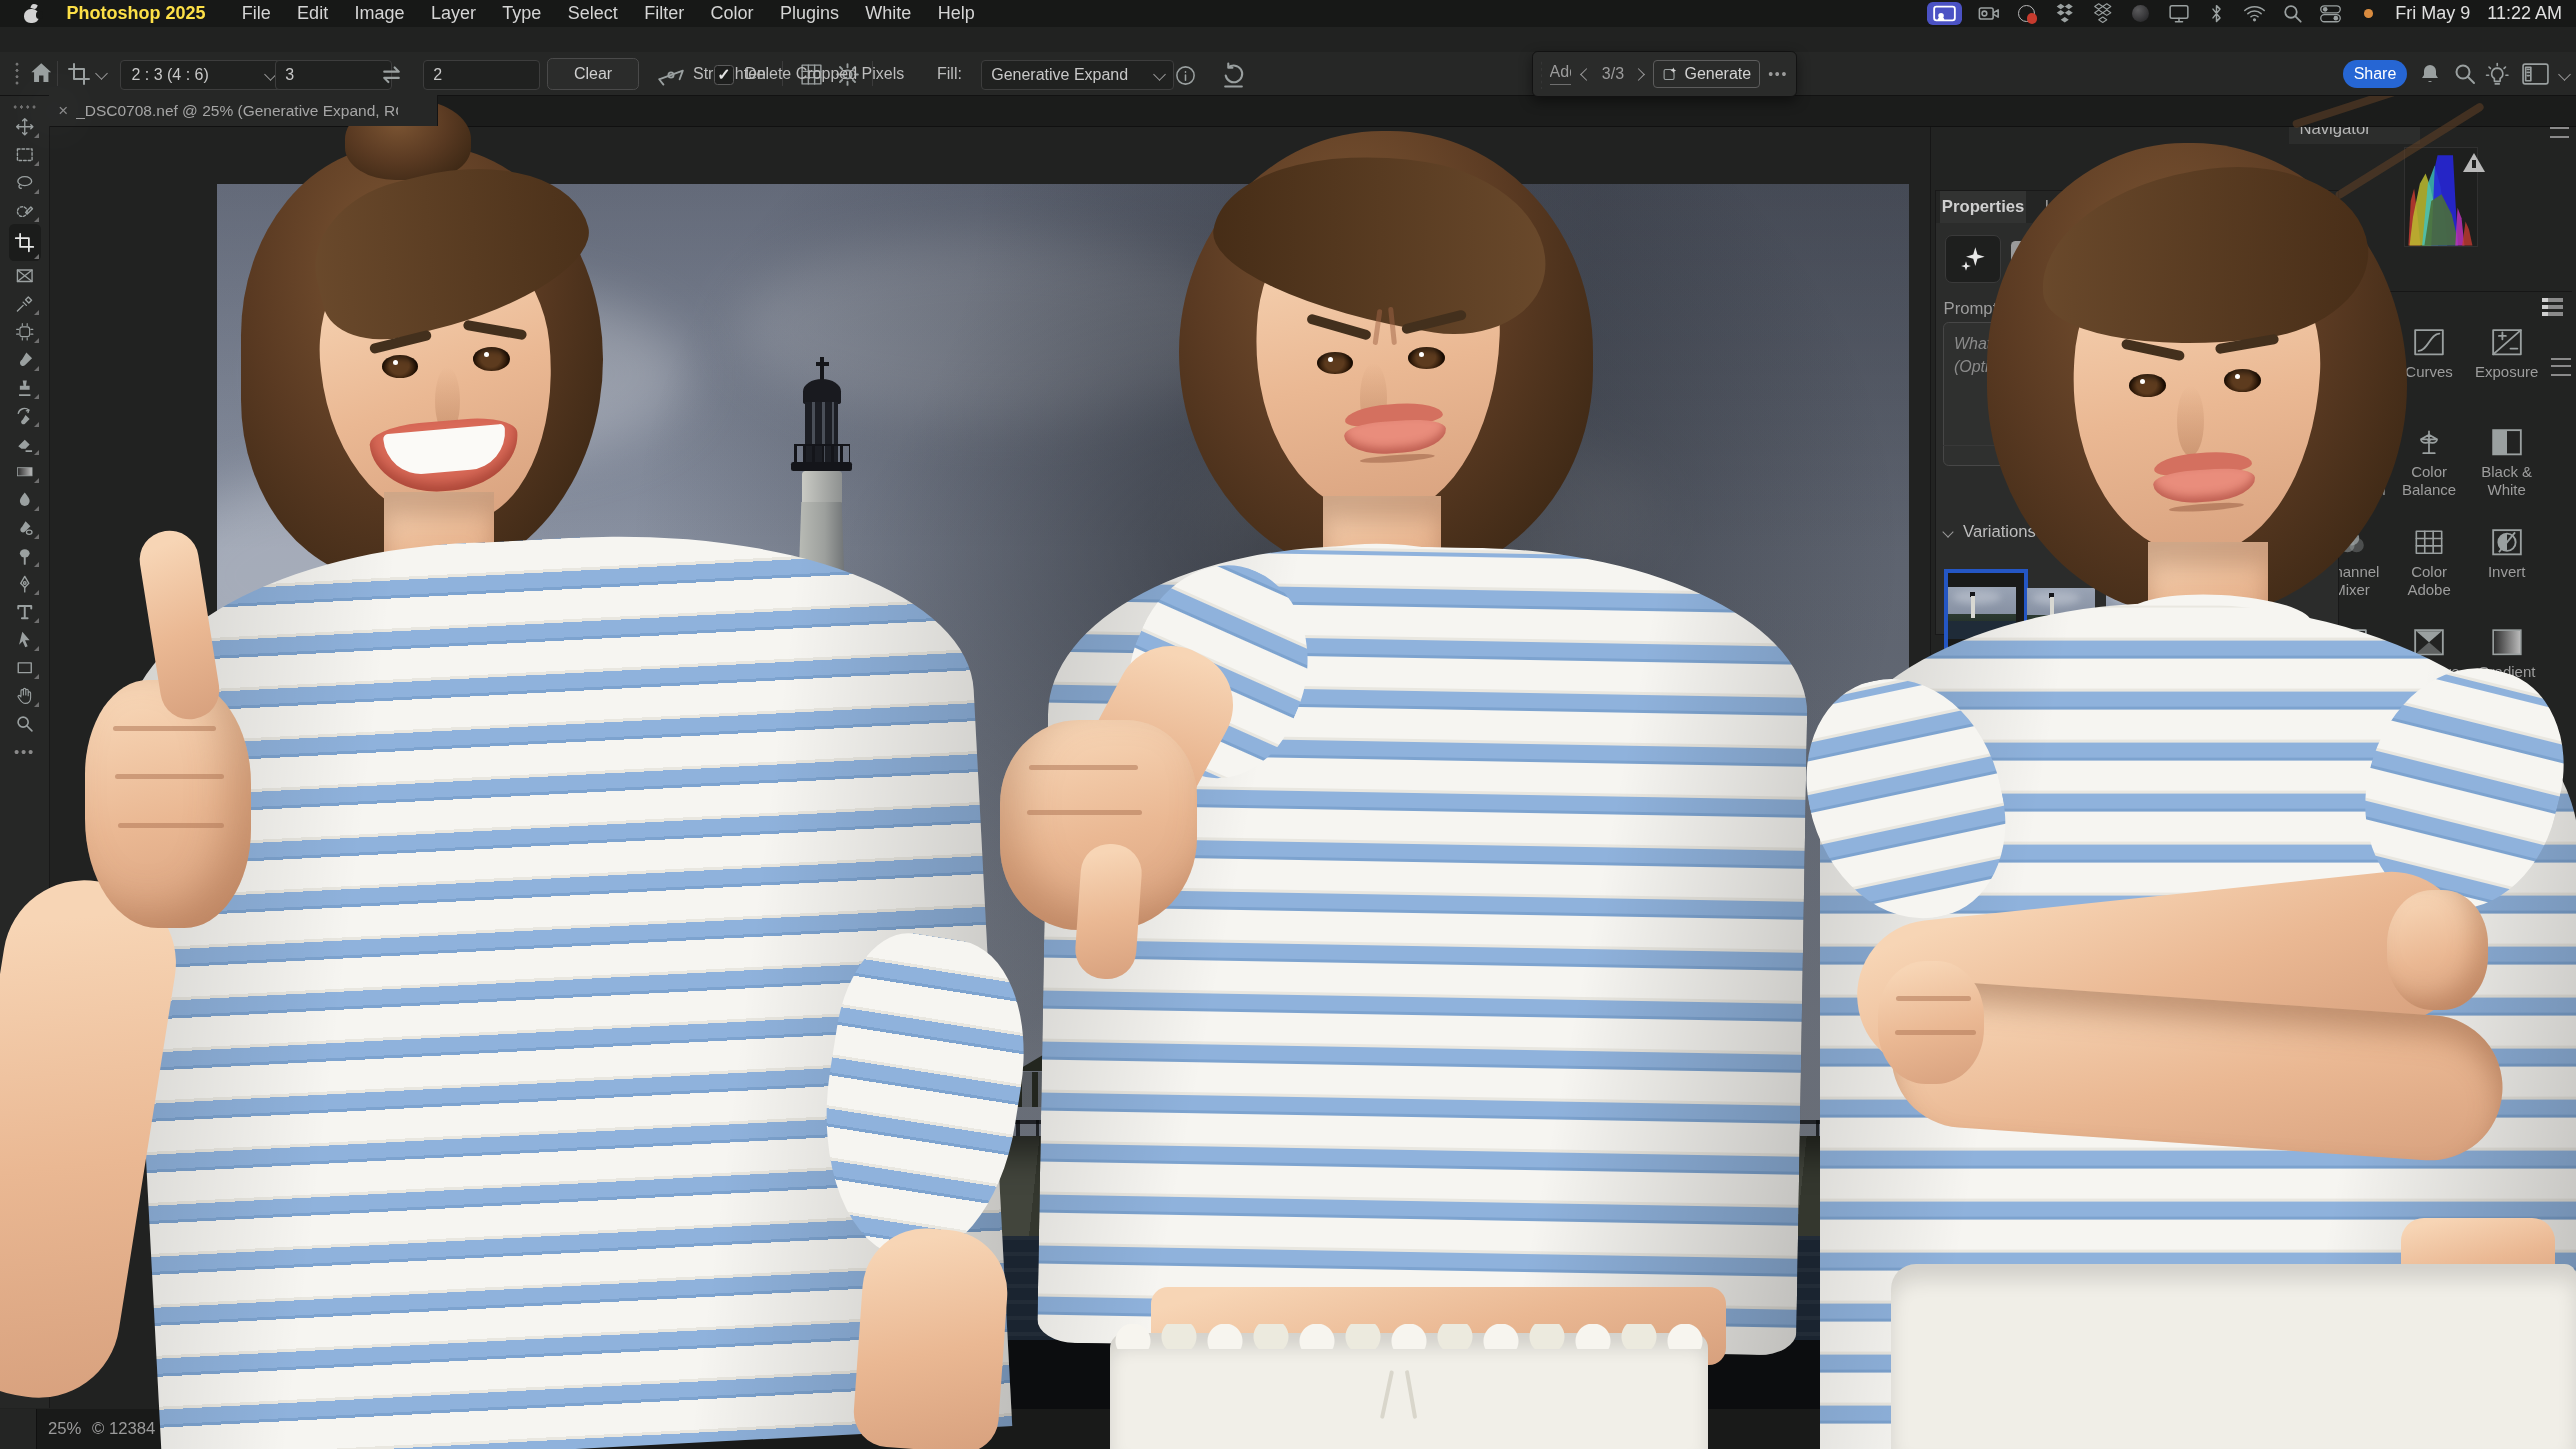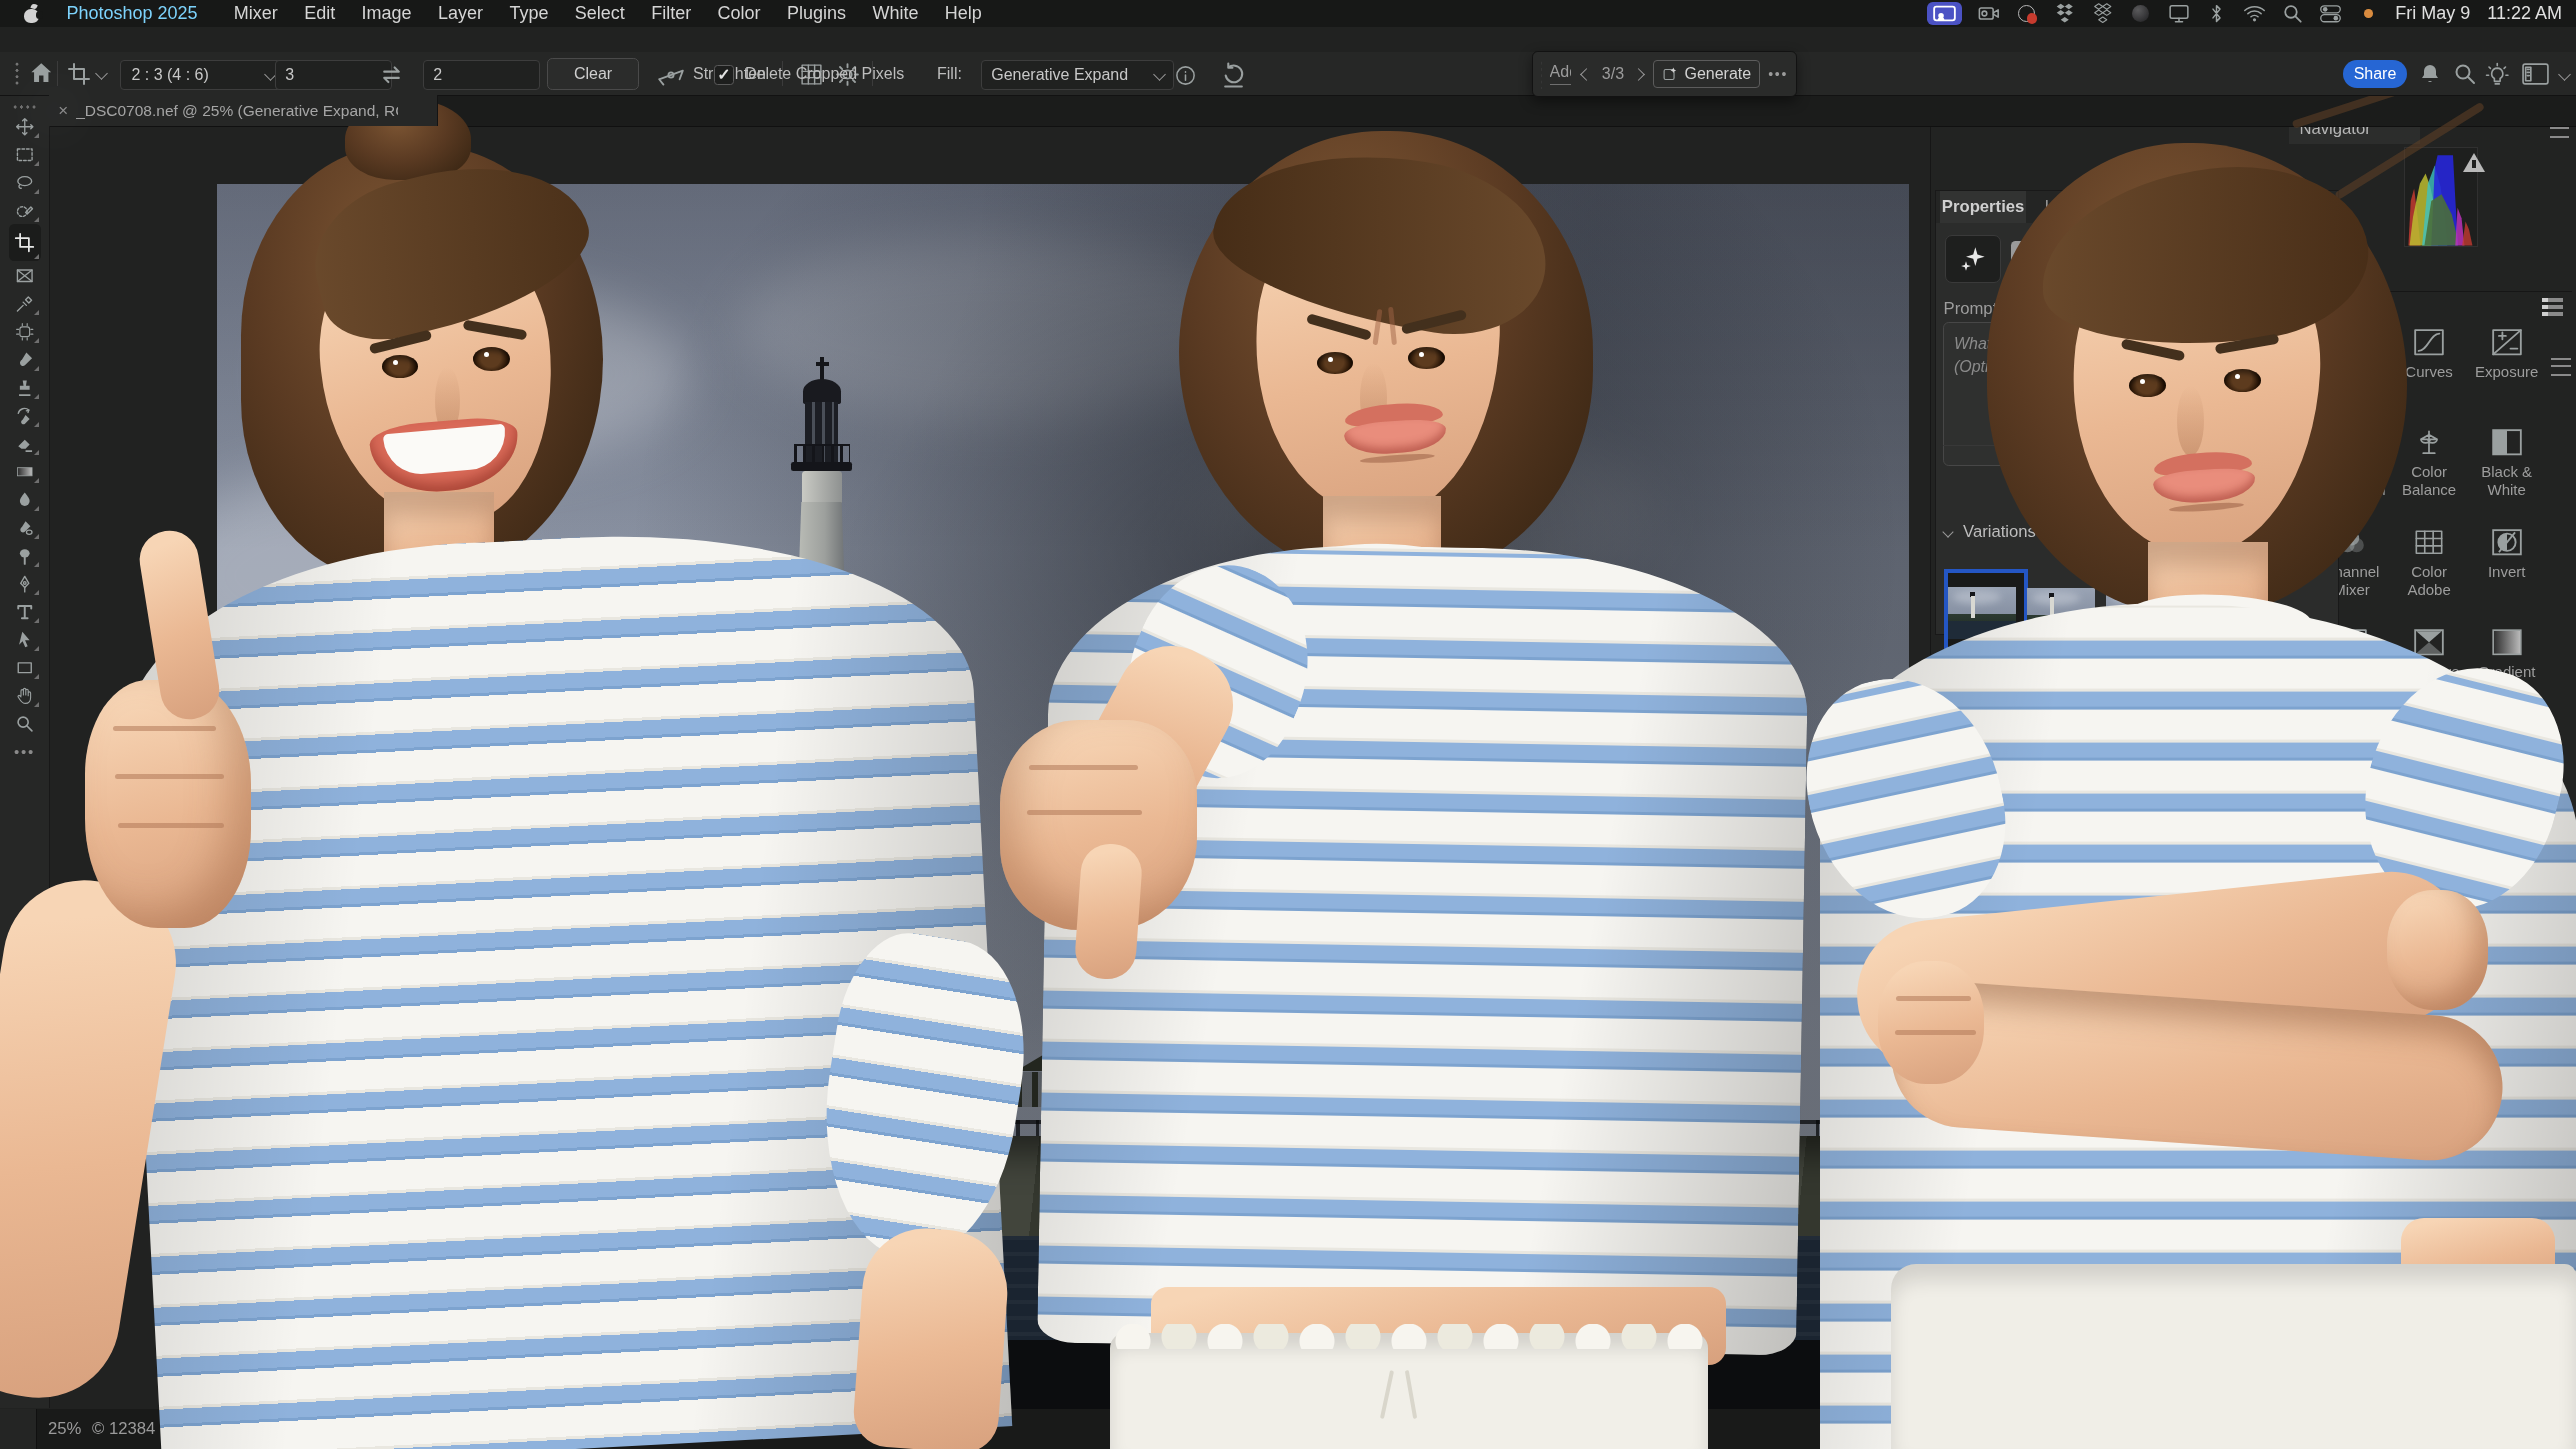--- a/index.html
+++ b/index.html
@@ -10,21 +10,21 @@
   .ico{stroke:#9aa0a0;fill:none;stroke-width:1.7;stroke-linecap:round;stroke-linejoin:round}
   .ico.fill{fill:#9aa0a0;stroke:none}
 
   
   #menubar{position:absolute;left:0;top:0;width:2576px;height:26.5px;background:#171817;
            display:flex;align-items:center;font-size:18px;color:#d5d5d5;z-index:70}
   #apple{width:17px;height:19.5px;position:relative;margin:0 26.5px 0 23px}
   #apple .body{position:absolute;left:1.2px;top:5.2px;width:15px;height:14px;background:#d2d2d2;border-radius:46% 46% 44% 44%}
   #apple .bite{position:absolute;right:-3.4px;top:7.5px;width:7.5px;height:7.5px;background:#171817;border-radius:50%}
   #apple .leaf{position:absolute;left:7.5px;top:0;width:6.3px;height:5.2px;background:#d2d2d2;border-radius:60% 0 60% 0;transform:rotate(20deg)}
-  #appname{font-weight:normal;color:#7dd3fc;margin-right:23px}
+  #appname{font-weight:bold;color:#fde047;margin-right:23px}
   .mi{padding:0 13.2px;cursor:default}
   #mb-right{position:absolute;right:14px;top:0;height:26.5px;display:flex;align-items:center;gap:15px}
   .sic{width:23px;height:23px;display:flex;align-items:center;justify-content:center}
   #sic-screen{width:35px;height:23px;background:#4b52c4;border-radius:5.8px}
   #sic-reddot{position:relative}
   #sic-reddot .g{width:15px;height:15px;border:1.7px solid #b9b9b9;border-radius:50%}
   #sic-reddot .r{position:absolute;right:1.2px;bottom:1.2px;width:10.4px;height:10.4px;background:#c73b2e;border-radius:50%}
   #sic-orb{width:17px;height:17px;border-radius:50%;background:radial-gradient(circle at 35% 30%,#5a5a5c,#1d1d1f)}
   #sic-rec{width:8.6px;height:8.6px;border-radius:50%;background:#d98b3f}
   #mb-datetime{display:flex;gap:17px;color:#e0e0e0}
@@ -311,21 +311,21 @@
 
 <div id="app">
 
   <div id="menubar">
     <span id="apple">
         <span class="body"></span>
         <span class="bite"></span>
         <span class="leaf"></span>
       </span>
     <span id="appname">Photoshop 2025</span>
-    <span class="mi">Mixer</span>
+    <span class="mi">File</span>
     <span class="mi">Edit</span>
     <span class="mi">Image</span>
     <span class="mi">Layer</span>
     <span class="mi">Type</span>
     <span class="mi">Select</span>
     <span class="mi">Filter</span>
     <span class="mi">Color</span>
     <span class="mi">Plugins</span>
     <span class="mi">White</span>
     <span class="mi">Help</span>

